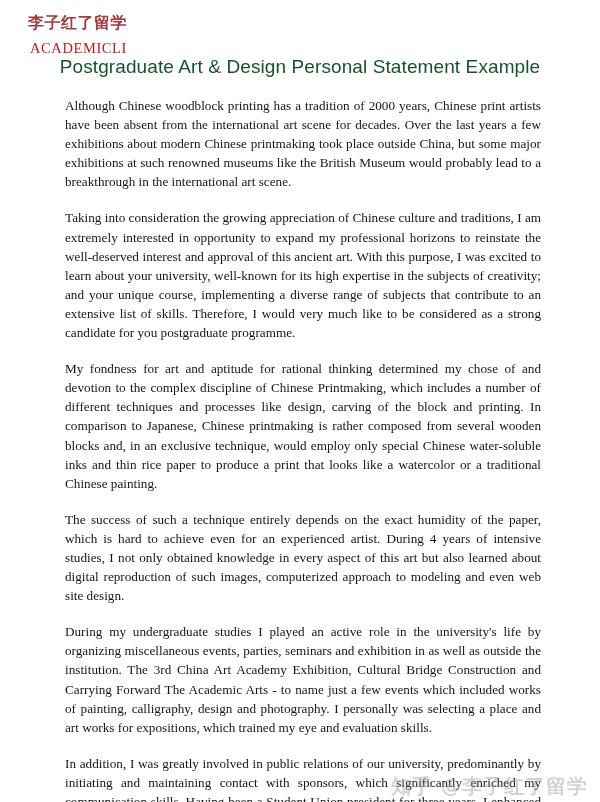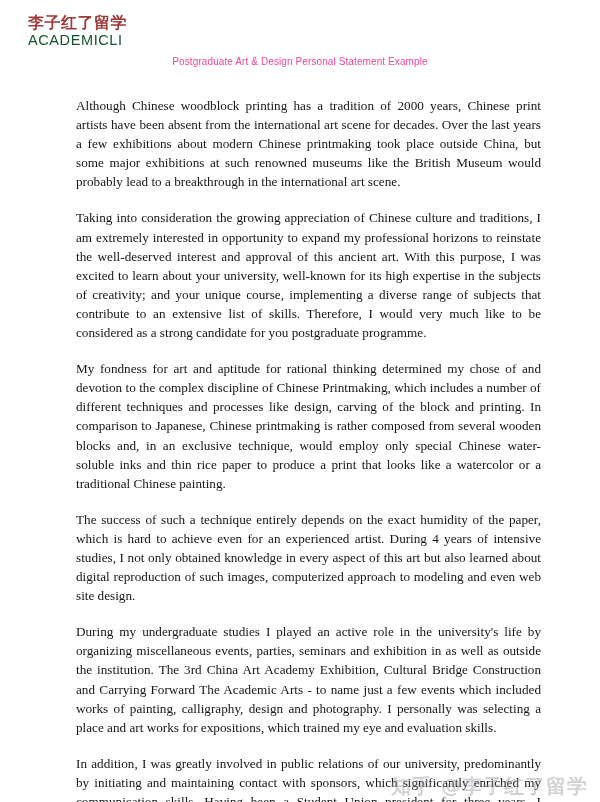--- a/index.html
+++ b/index.html
@@ -16,62 +16,63 @@
     color: #1a1a1a;
   }
 
   
   .logo-block {
     position: absolute;
     left: 28px;
     top: 14px;
     line-height: 1.08;
     user-select: none;
+    text-align: right;
   }
   .logo-cn {
     font-family: "DejaVu Sans", "Liberation Sans", sans-serif;
     font-size: 16px;
     font-weight: 700;
     color: #a03b3b;
     letter-spacing: 0.5px;
     white-space: nowrap;
   }
   .logo-en {
-    font-family: Liberation Sans, sans-serif;
+    font-family: Liberation Serif, serif;
     font-size: 14.5px;
     font-weight: 400;
-    color: #14532d;
+    color: #b91c1c;
     letter-spacing: 0.6px;
-    margin-top: 2px;
+    margin-top: 10px;
     white-space: nowrap;
   }
 
   
   .doc-title {
     position: absolute;
     left: 0;
     right: 0;
     top: 56px;
     text-align: center;
     font-family: "Liberation Sans", "DejaVu Sans", sans-serif;
-    font-size: 10px;
+    font-size: 19px;
     font-weight: 400;
-    color: #ec4899;
+    color: #14532d;
     letter-spacing: 0.1px;
   }
 
   
   .body-column {
     position: absolute;
     left: 60px;
     top: 96px;
     width: 481px;
   }
   .para {
-    margin: 0 0 17px 16px;
+    margin: 0 0 17px 5px;
     font-size: 13.2px;
     line-height: 19.1px;
     text-align: justify;
     text-justify: inter-word;
     color: #151515;
     hyphens: none;
   }
   .para:last-child {
     margin-bottom: 0;
   }

